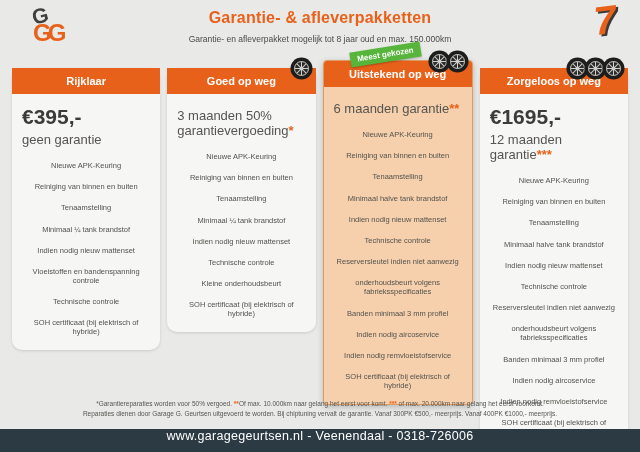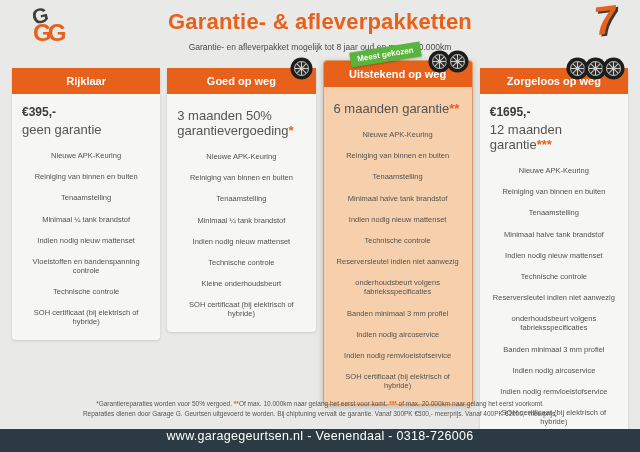--- a/index.html
+++ b/index.html
@@ -6,21 +6,21 @@
   html,body { margin:0; padding:0; }
   body {
     width:640px; height:452px;
     background:#e9e9e7;
     font-family:"Liberation Sans", sans-serif;
     position:relative; overflow:hidden;
   }
 
   
   .header { text-align:center; padding-top:9px; }
-  .title { color:#e8611a; font-size:22px; font-weight:bold; letter-spacing:0.2px; }
+  .title { color:#e8611a; font-size:16px; font-weight:bold; letter-spacing:0.2px; }
   .subtitle { color:#4a4a48; font-size:8.5px; margin-top:7px; }
 
   .logo { position:absolute; left:18px; top:4px; width:50px; height:48px; }
   .logo .g-top { position:absolute; top:0; left:14px; color:#3f3f3e; font-weight:bold; font-size:21px; transform:rotate(-14deg); }
   .logo .g-bottom { position:absolute; top:15px; left:15px; color:#e8611a; font-weight:bold; font-size:24px; letter-spacing:-4px; }
 
   .corner-seven {
     position:absolute; right:24px; top:-2px;
     font-size:40px; font-weight:bold; font-style:italic;
     color:#e8611a; transform:rotate(-7deg);
@@ -29,37 +29,37 @@
 
   
   .packages-row {
     position:absolute; left:12px; right:12px; top:68px;
     display:flex; gap:7px; align-items:flex-start;
   }
   .package {
     flex:1; position:relative;
     background:#f6f6f4;
     box-shadow:0 1px 3px rgba(0,0,0,0.13);
-    border-radius:4px;
+    border-radius:10px;
   }
   .package.highlight {
     margin-top:-8px;
     background:#f6d0ad;
     border:1px solid #dd9a63;
     border-radius:4px;
     box-shadow:0 2px 6px rgba(0,0,0,0.22);
   }
   .pkg-header {
     background:#e8611a; color:#fff;
     font-weight:bold; font-size:11px; text-align:center;
     padding:7px 4px;
   }
   .package.highlight .pkg-header { border-radius:3px 3px 0 0; }
   .pkg-body { padding:11px 10px 14px; }
-  .price { font-size:12px; font-weight:bold; color:#3b3b3a; }
+  .price { font-size:21px; font-weight:bold; color:#3b3b3a; }
   .terms { font-size:13px; color:#55544f; margin-top:3px; }
   .terms .ast { color:#e8611a; font-weight:bold; }
   .items { list-style:none; margin:14px 0 0; padding:0;text-align:center; }
   .items li { font-size:7.5px; color:#53524d; margin-bottom:12.2px; }
   .items li:last-child { margin-bottom:0; }
 
   .tires { position:absolute; top:-11px; right:3px; display:flex; z-index:2; }
   .tire { width:23px; height:23px; margin-left:-5px; }
 
   .badge {

